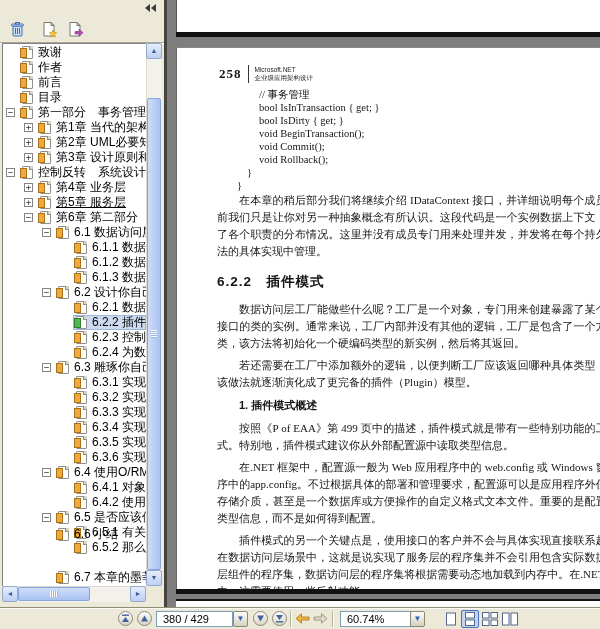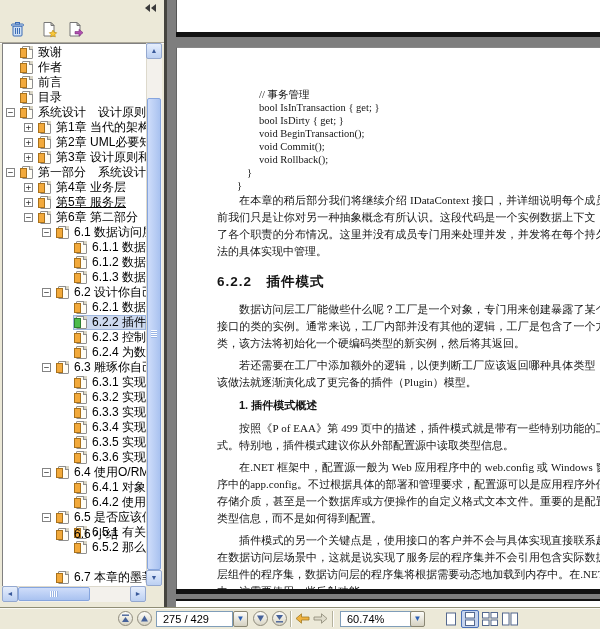--- a/index.html
+++ b/index.html
@@ -159,41 +159,41 @@
           <span class="bm" style="left: 19px;"></span>
           <span class="tlab" style="left: 35px;">前言</span>
         </div>
         <div class="trow" style="top: 46px;">
           <span class="bm" style="left: 19px;"></span>
           <span class="tlab" style="left: 35px;">目录</span>
         </div>
         <div class="trow" style="top: 61px;">
           <span class="exp" style="left: 3px;">−</span>
           <span class="bm" style="left: 19px;"></span>
-          <span class="tlab" style="left: 35px;">系统设计　设计原则</span>
+          <span class="tlab" style="left: 35px;">第一部分　事务管理</span>
         </div>
         <div class="trow" style="top: 76px;">
           <span class="exp" style="left: 21px;">+</span>
           <span class="bm" style="left: 37px;"></span>
           <span class="tlab" style="left: 53px;">第1章 当代的架构师和架构</span>
         </div>
         <div class="trow" style="top: 91px;">
           <span class="exp" style="left: 21px;">+</span>
           <span class="bm" style="left: 37px;"></span>
           <span class="tlab" style="left: 53px;">第2章 UML必要知识</span>
         </div>
         <div class="trow" style="top: 106px;">
           <span class="exp" style="left: 21px;">+</span>
           <span class="bm" style="left: 37px;"></span>
           <span class="tlab" style="left: 53px;">第3章 设计原则和模式</span>
         </div>
         <div class="trow" style="top: 121px;">
           <span class="exp" style="left: 3px;">−</span>
           <span class="bm" style="left: 19px;"></span>
-          <span class="tlab" style="left: 35px;">第一部分　系统设计</span>
+          <span class="tlab" style="left: 35px;">控制反转　系统设计</span>
         </div>
         <div class="trow" style="top: 136px;">
           <span class="exp" style="left: 21px;">+</span>
           <span class="bm" style="left: 37px;"></span>
           <span class="tlab" style="left: 53px;">第4章 业务层</span>
         </div>
         <div class="trow" style="top: 151px;">
           <span class="exp" style="left: 21px;">+</span>
           <span class="bm" style="left: 37px;"></span>
           <span class="tlab und" style="left: 53px;">第5章 服务层</span>
@@ -323,20 +323,28 @@
     </div>
   </div>
 
   <div class="divider"></div>
 
   <div class="doc">
     <div class="page-prev"></div>
     <div class="page-prev-edge"></div>
 
     <div class="page">
+      <div class="phead">
+        <span class="pnum">258</span>
+        <span class="pdiv"></span>
+        <span class="imprint">
+          <span>Microsoft.NET</span><br>
+          <span>企业级应用架构设计</span>
+        </span>
+      </div>
       <div class="blocks" id="blocks">
           <div class="code">
             <div>// 事务管理</div>
             <div>bool IsInTransaction { get; }</div>
             <div>bool IsDirty { get; }</div>
             <div>void BeginTransaction();</div>
             <div>void Commit();</div>
             <div>void Rollback();</div>
           </div>
           <div class="close" style="margin-left: 30px;">}</div>
@@ -361,21 +369,21 @@
       <svg width="9" height="9" viewBox="0 0 9 9">
         <rect x="1" y="0.5" width="7" height="1.4" fill="#46629a"></rect>
           <polygon points="4.5,3 8,8 1,8" fill="#46629a"></polygon>
       </svg>
     </div>
     <div class="navbtn" style="left:137px;">
       <svg width="9" height="9" viewBox="0 0 9 9">
         <polygon points="4.5,1.5 8,7.5 1,7.5" fill="#46629a"></polygon>
       </svg>
     </div>
-    <div class="field" style="left:156px;width:77px;">275 / 429</div>
+    <div class="field" style="left:156px;width:77px;">380 / 429</div>
     <div class="ddbtn" style="left:233px;">▼</div>
     <div class="navbtn" style="left:253px;">
       <svg width="9" height="9" viewBox="0 0 9 9">
         <polygon points="4.5,7.5 8,1.5 1,1.5" fill="#46629a"></polygon>
       </svg>
     </div>
     <div class="navbtn" style="left:272px;">
       <svg width="9" height="9" viewBox="0 0 9 9">
         <polygon points="4.5,6 8,1 1,1" fill="#46629a"></polygon>
           <rect x="1" y="7.1" width="7" height="1.4" fill="#46629a"></rect>

